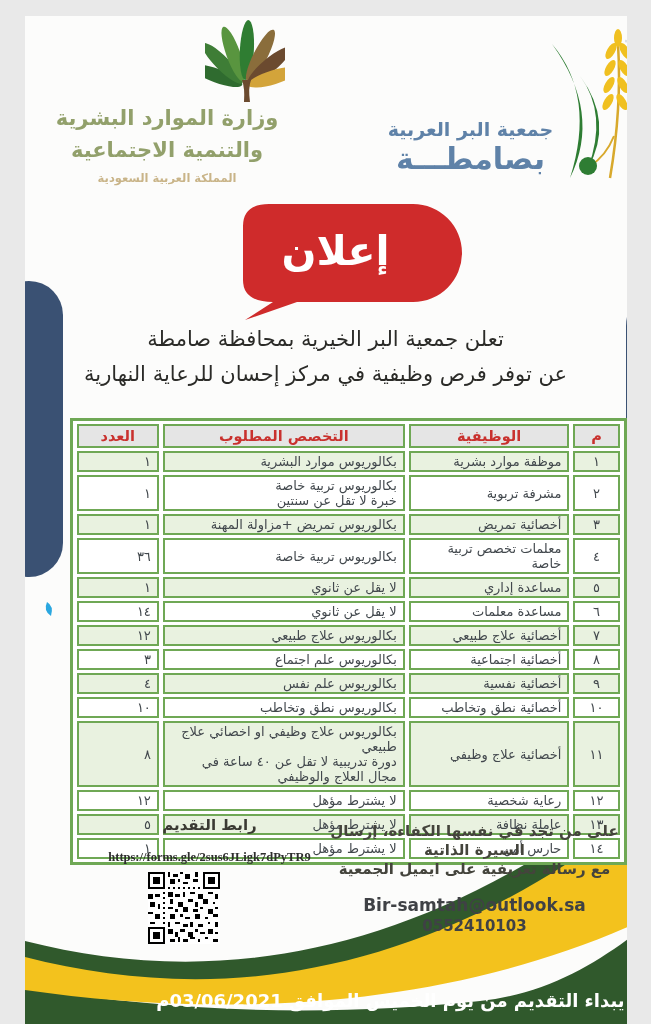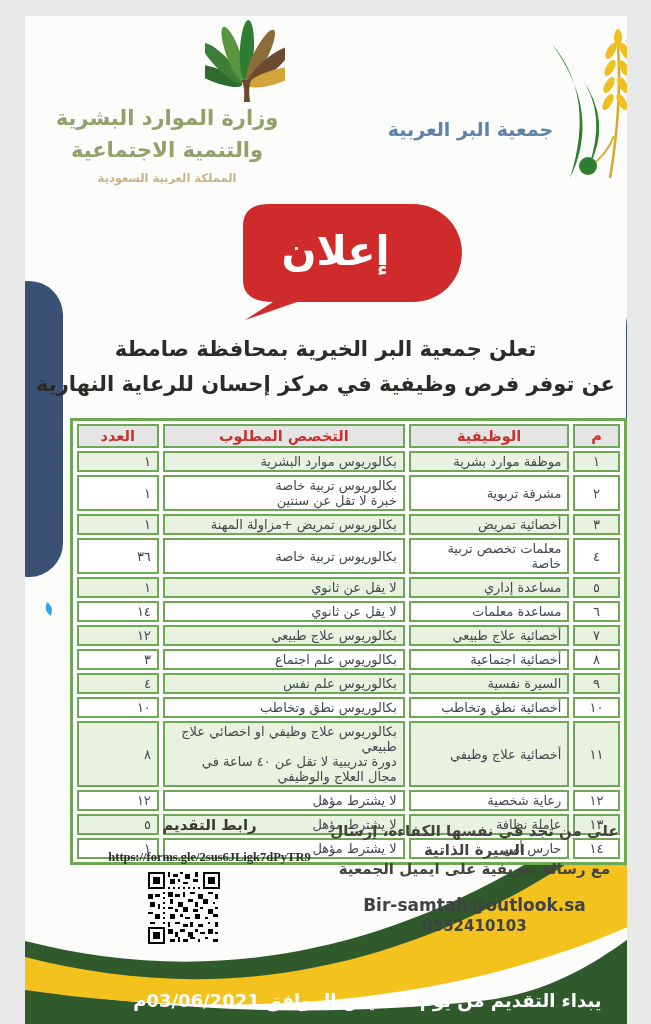--- a/index.html
+++ b/index.html
@@ -10,21 +10,21 @@
   .ministry-text{left:20px;top:86px;width:245px;text-align:center;color:#92a06b;font-weight:bold;}
   .ministry-text .l1,.ministry-text .l2{font-size:21px;line-height:32px;}
   .ministry-text .l3{font-size:11.5px;line-height:24px;color:#c9b488;letter-spacing:2px;font-weight:bold;}
   .charity-text{left:352px;top:100px;width:188px;text-align:center;color:#5f82a8;font-weight:bold;}
   .charity-text .l1{font-size:19px;line-height:26px;}
   .charity-text .l2{font-size:30px;line-height:34px;}
   
   .badge-label{left:198px;top:211px;width:226px;text-align:center;color:#ffffff;
     font-size:41px;font-weight:bold;z-index:3;}
   
-  .intro{left:0;top:316px;width:100%;text-align:center;color:#2b2b28;font-weight:bold;
+  .intro{left:0;top:306px;width:100%;text-align:center;color:#2b2b28;font-weight:normal;
     font-size:21px;line-height:35px;z-index:2;direction:rtl;}
   
   .jobs{left:45px;top:402px;width:557px;z-index:2;}
   table{width:100%;border-collapse:separate;border-spacing:4px 3px;direction:rtl;
     border:3px solid #6fa855;background:#ffffff;}
   th,td{border:2px solid #6fa855;font-size:13px;color:#42484d;padding:1px 6px;vertical-align:middle;}
   th{color:#c9312e;font-size:14.5px;font-weight:bold;text-align:center;padding:2px 4px;background:#e5e5e5;}
   tbody tr:nth-child(odd) td{background:#e9f2e0;}
   tbody tr:nth-child(even) td{background:#ffffff;}
   td.c-num{text-align:center;width:34px;}
@@ -35,21 +35,21 @@
   
   .contact-right{left:295px;top:806px;width:310px;text-align:center;direction:rtl;z-index:2;}
   .contact-right .instr{font-size:15px;color:#44443c;line-height:19px;font-weight:bold;}
   .contact-right .email{direction:ltr;font-size:17px;font-weight:bold;color:#3f4145;margin-top:16px;}
   .contact-right .phone{direction:ltr;font-size:15px;font-weight:bold;color:#3f4145;margin-top:2px;}
   .contact-left{left:40px;top:800px;width:290px;text-align:center;direction:rtl;z-index:2;}
   .contact-left .lbl{font-size:15px;font-weight:bold;color:#3a3a33;}
   .contact-left .url{direction:ltr;font-size:12.5px;font-weight:bold;color:#2e2e2e;margin-top:16px;font-family:Liberation Serif, serif;}
   .qr{left:123px;top:856px;width:72px;height:72px;z-index:2;}
   
-  .date-line{right:25px;top:974px;text-align:right;direction:rtl;color:#ffffff;
+  .date-line{right:2px;top:974px;text-align:right;direction:rtl;color:#ffffff;
     font-size:18px;font-weight:bold;z-index:3;}
   svg.deco{left:0;top:0;width:651px;height:1024px;z-index:1;pointer-events:none;}
   .hdr-icon{z-index:2;}
 </style>
 </head>
 <body>
 
 <div class="canvas">
 
   <svg class="deco abs" viewBox="0 0 651 1024">
@@ -101,20 +101,21 @@
       <ellipse cx="79" cy="67" rx="4" ry="9" transform="rotate(30 79 67)"></ellipse>
       <ellipse cx="93" cy="67" rx="4" ry="9" transform="rotate(-30 93 67)"></ellipse>
       <ellipse cx="78" cy="84" rx="4" ry="9" transform="rotate(30 78 84)"></ellipse>
       <ellipse cx="92" cy="84" rx="4" ry="9" transform="rotate(-30 92 84)"></ellipse>
     </g>
     <path d="M60,148 Q76,138 84,118" fill="none" stroke="#d8a92c" stroke-width="2"></path>
     <circle cx="58" cy="148" r="9" fill="#2e7d33"></circle>
   </svg>
   <div class="abs charity-text">
     <div class="l1">جمعية البر العربية</div>
+    <div class="l2">بصامطـــة</div>
   </div>
 
   <div class="abs badge-label">إعلان</div>
 
   <div class="abs intro">
     <div>تعلن جمعية البر الخيرية بمحافظة صامطة</div>
     <div>عن توفر فرص وظيفية في مركز إحسان للرعاية النهارية</div>
   </div>
 
   <div class="abs jobs">
@@ -179,21 +180,21 @@
 
     <tr>
       <td class="c-num">٨</td>
       <td class="c-job">أخصائية اجتماعية</td>
       <td class="c-qual"><span class="q1">بكالوريوس علم اجتماع</span></td>
       <td class="c-count">٣</td>
     </tr>
 
     <tr>
       <td class="c-num">٩</td>
-      <td class="c-job">السيرة نفسية</td>
+      <td class="c-job">أخصائية نفسية</td>
       <td class="c-qual"><span class="q1">بكالوريوس علم نفس</span></td>
       <td class="c-count">٤</td>
     </tr>
 
     <tr>
       <td class="c-num">١٠</td>
       <td class="c-job">أخصائية نطق وتخاطب</td>
       <td class="c-qual"><span class="q1">بكالوريوس نطق وتخاطب</span></td>
       <td class="c-count">١٠</td>
     </tr>

